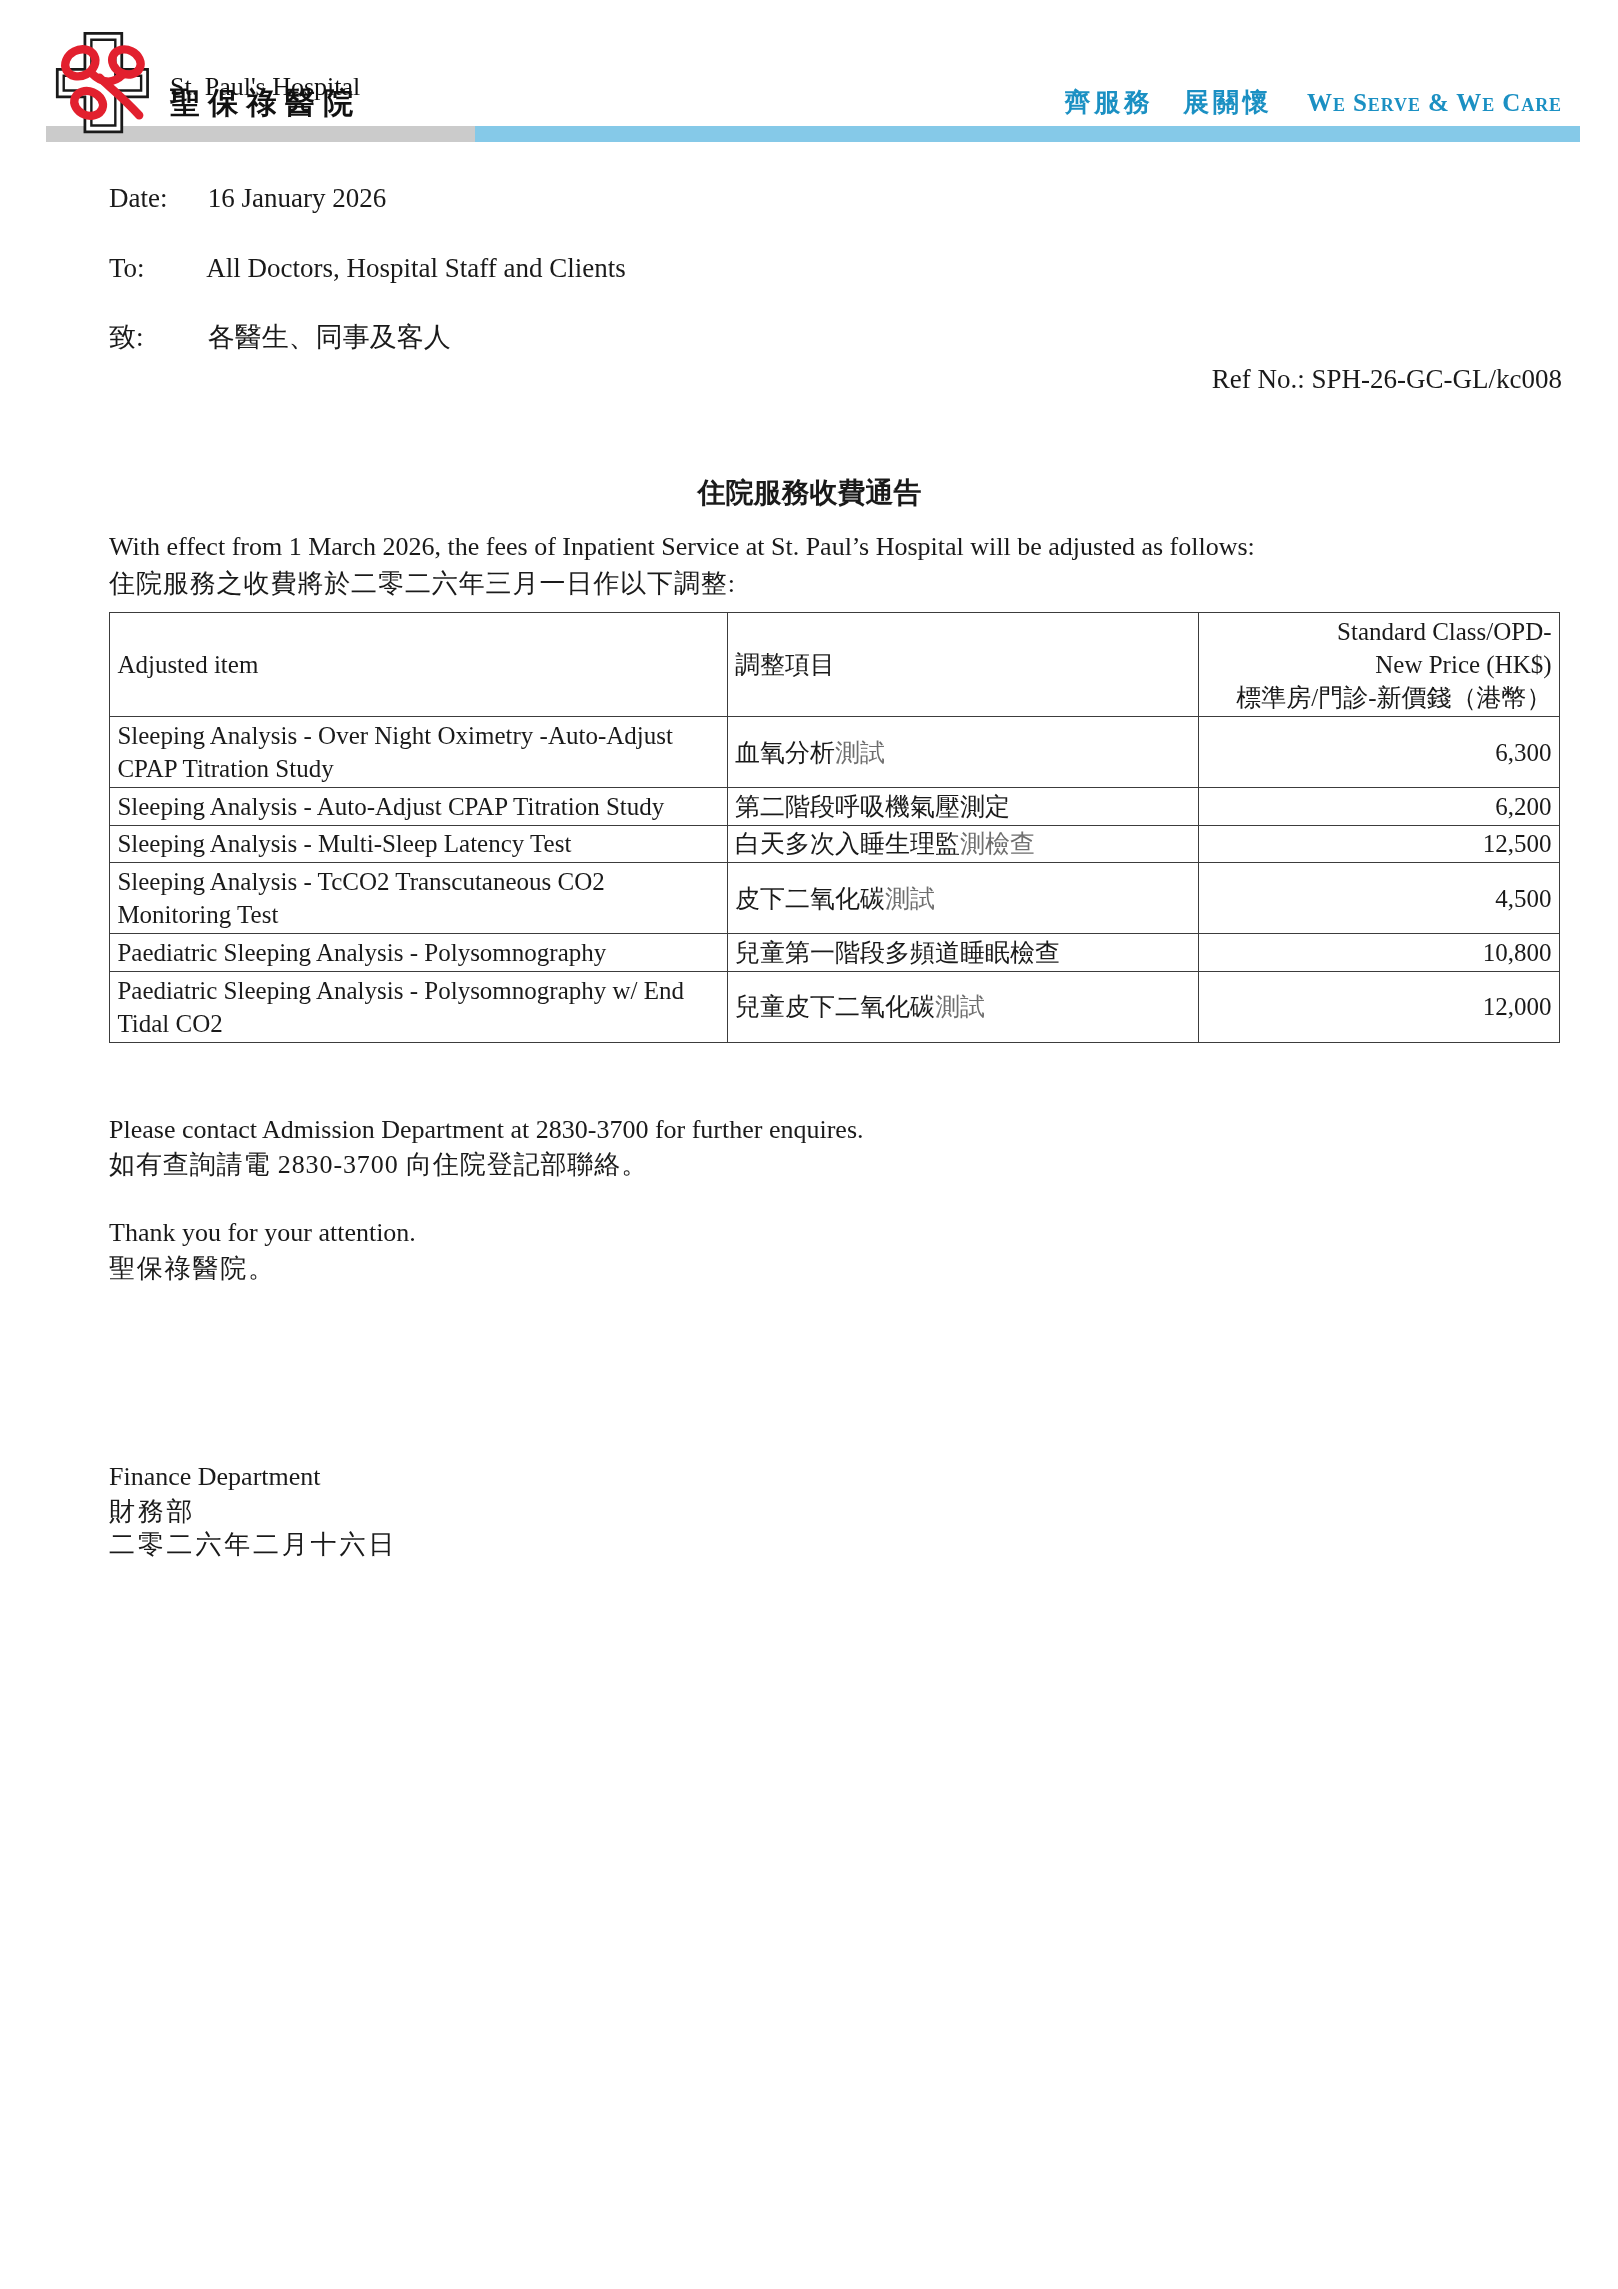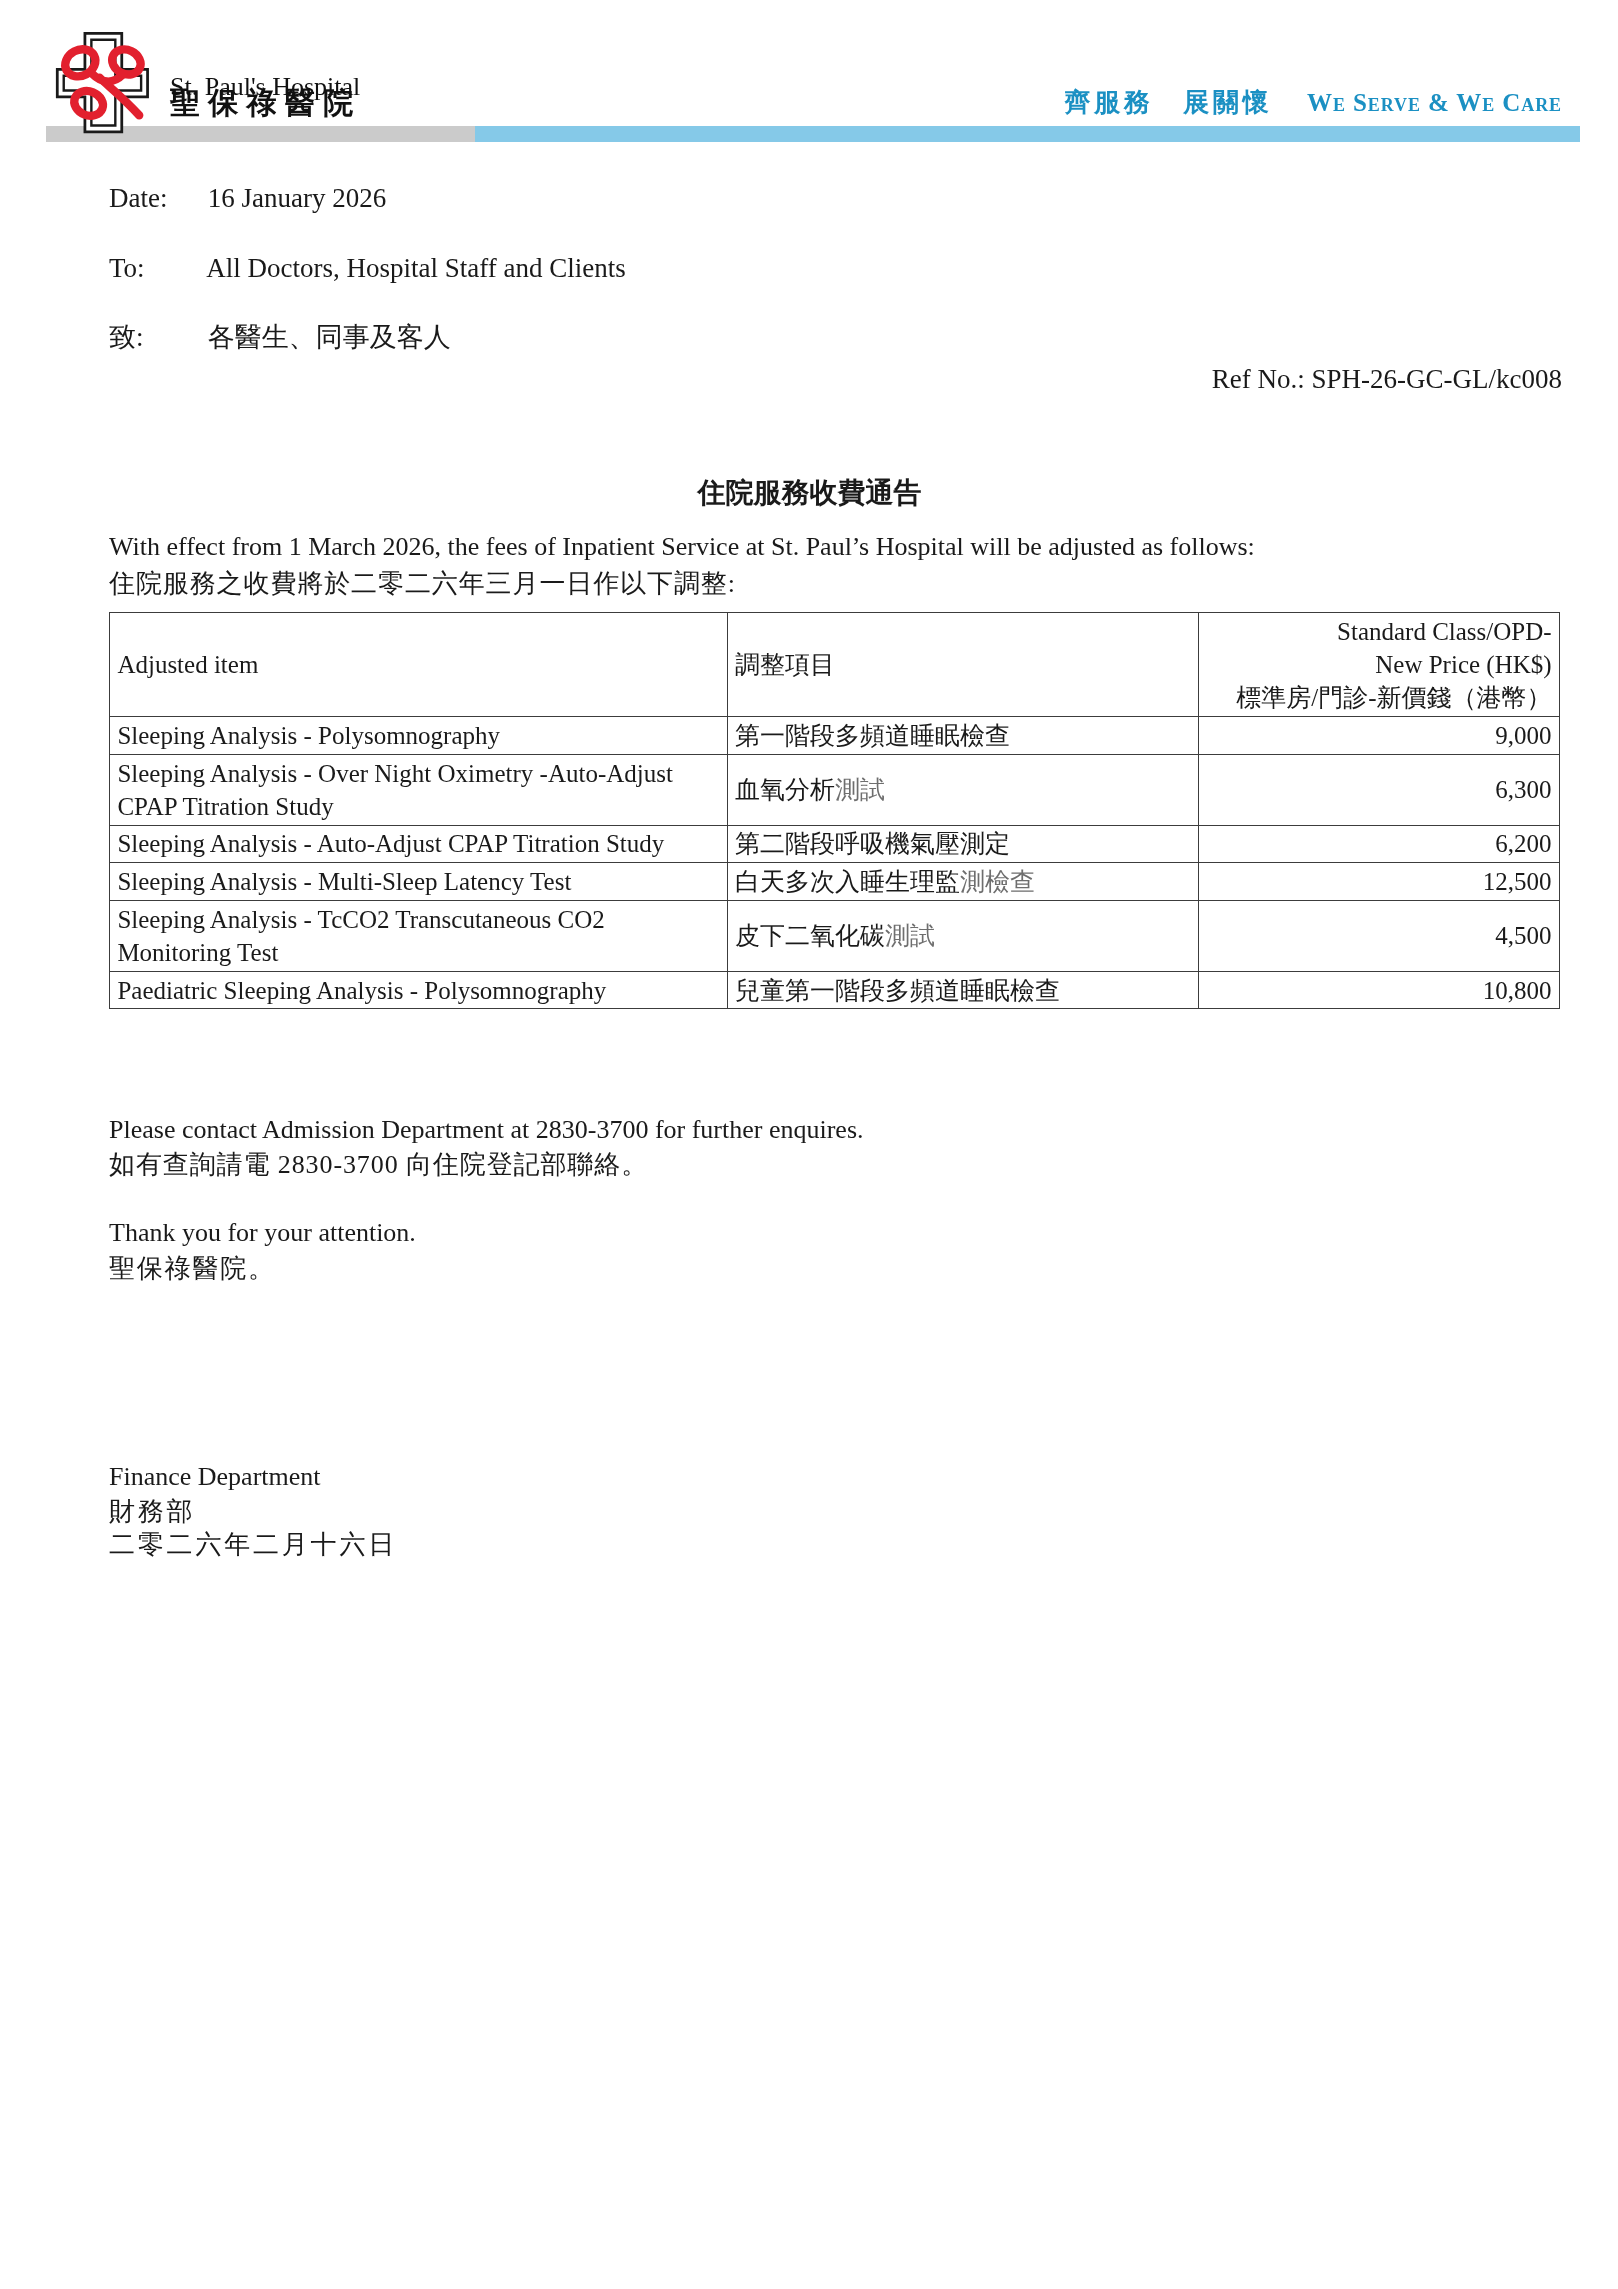--- a/index.html
+++ b/index.html
@@ -142,25 +142,20 @@
         <th>Adjusted item</th>
         <th>調整項目</th>
         <th class="th-price">
           <div>Standard Class/OPD-</div>
           <div>New Price (HK$)</div>
           <div>標準房/門診-新價錢（港幣）</div>
         </th>
       </tr>
     </thead>
     <tbody>
-      <tr class="r-single">
-        <td>Sleeping Analysis - Polysomnography</td>
-        <td><span>第一階段多頻道睡眠檢查</span><span class="zh-gray"></span></td>
-        <td class="price">9,000</td>
-      </tr>
       <tr class="r-double">
         <td>Sleeping Analysis - Over Night Oximetry -Auto-Adjust CPAP Titration Study</td>
         <td><span>血氧分析</span><span class="zh-gray">測試</span></td>
         <td class="price">6,300</td>
       </tr>
       <tr class="r-single">
         <td>Sleeping Analysis - Auto-Adjust CPAP Titration Study</td>
         <td><span>第二階段呼吸機氣壓測定</span><span class="zh-gray"></span></td>
         <td class="price">6,200</td>
       </tr>
@@ -172,20 +167,25 @@
       <tr class="r-double">
         <td>Sleeping Analysis - TcCO2 Transcutaneous CO2 Monitoring Test</td>
         <td><span>皮下二氧化碳</span><span class="zh-gray">測試</span></td>
         <td class="price">4,500</td>
       </tr>
       <tr class="r-single">
         <td>Paediatric Sleeping Analysis - Polysomnography</td>
         <td><span>兒童第一階段多頻道睡眠檢查</span><span class="zh-gray"></span></td>
         <td class="price">10,800</td>
       </tr>
+      <tr class="r-double">
+        <td>Paediatric Sleeping Analysis - Polysomnography w/ End Tidal CO2</td>
+        <td><span>兒童皮下二氧化碳</span><span class="zh-gray">測試</span></td>
+        <td class="price">12,000</td>
+      </tr>
     </tbody>
   </table>
 
   <div class="contact-en">Please contact Admission Department at 2830-3700 for further enquires.</div>
   <div class="contact-zh">如有查詢請電 2830-3700 向住院登記部聯絡。</div>
   <div class="thanks-en">Thank you for your attention.</div>
   <div class="thanks-zh">聖保祿醫院。</div>
   <div class="sig-en">Finance Department</div>
   <div class="sig-zh">財務部</div>
   <div class="sig-date">二零二六年二月十六日</div>

